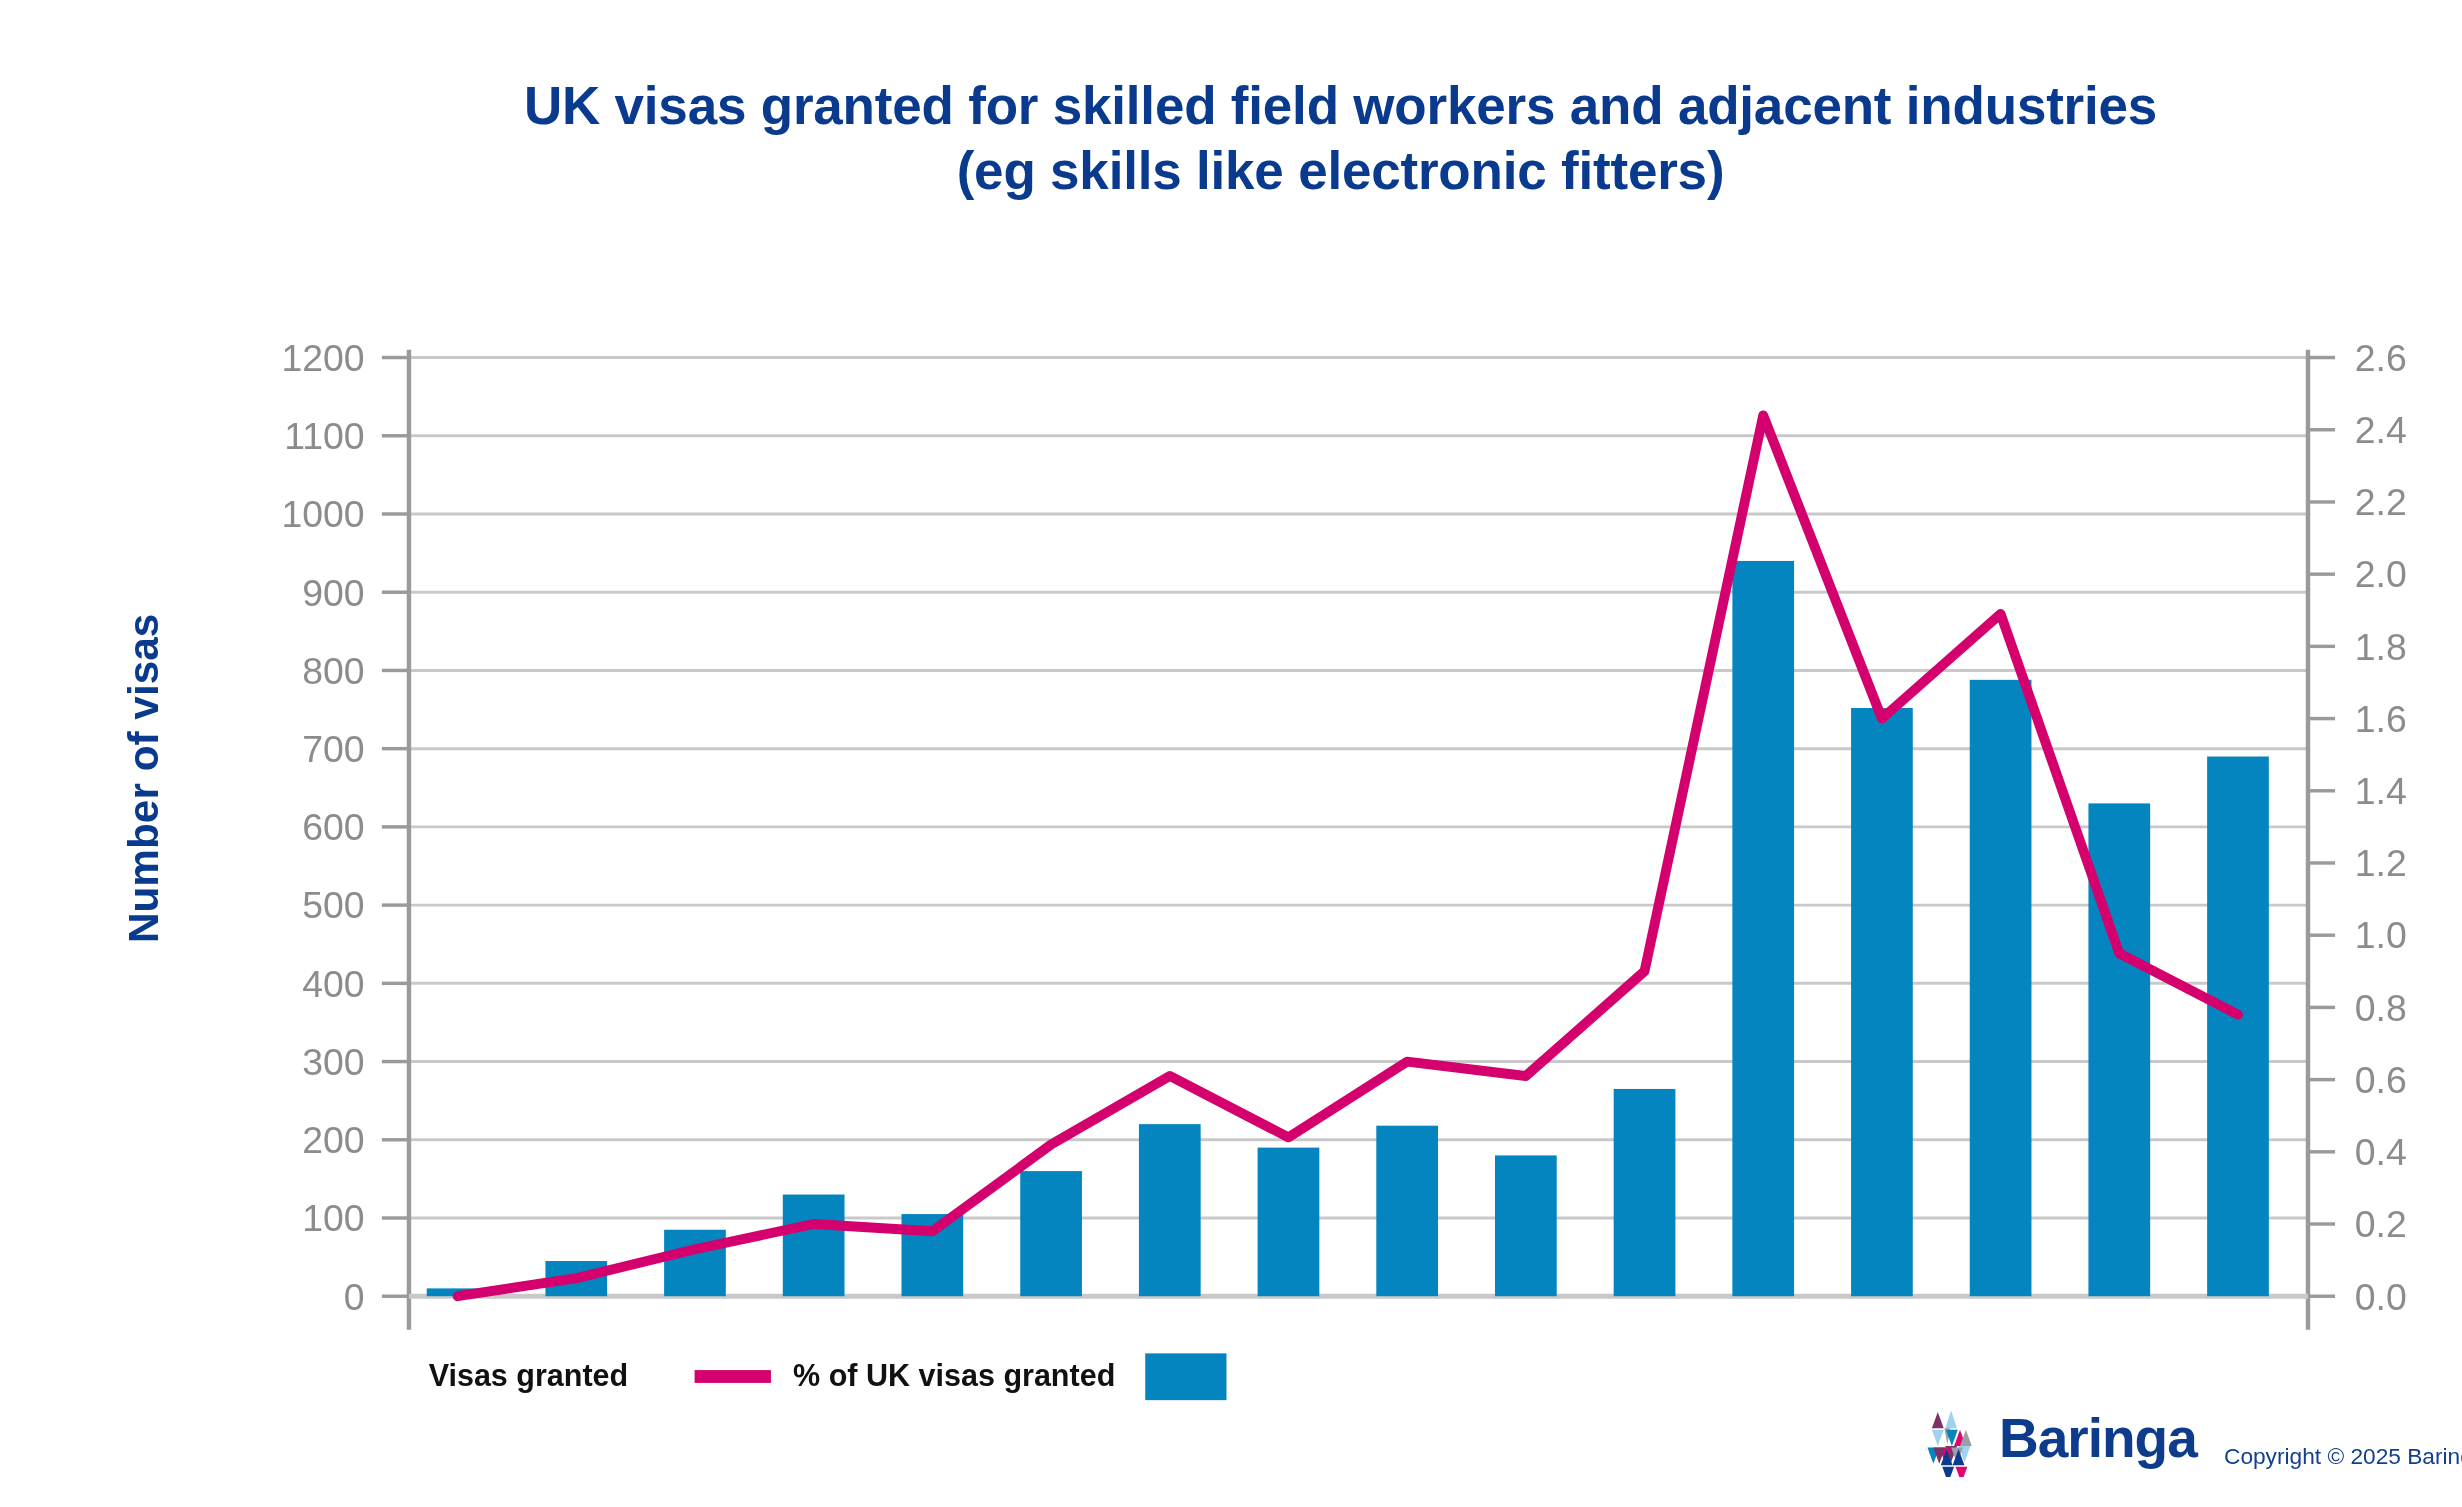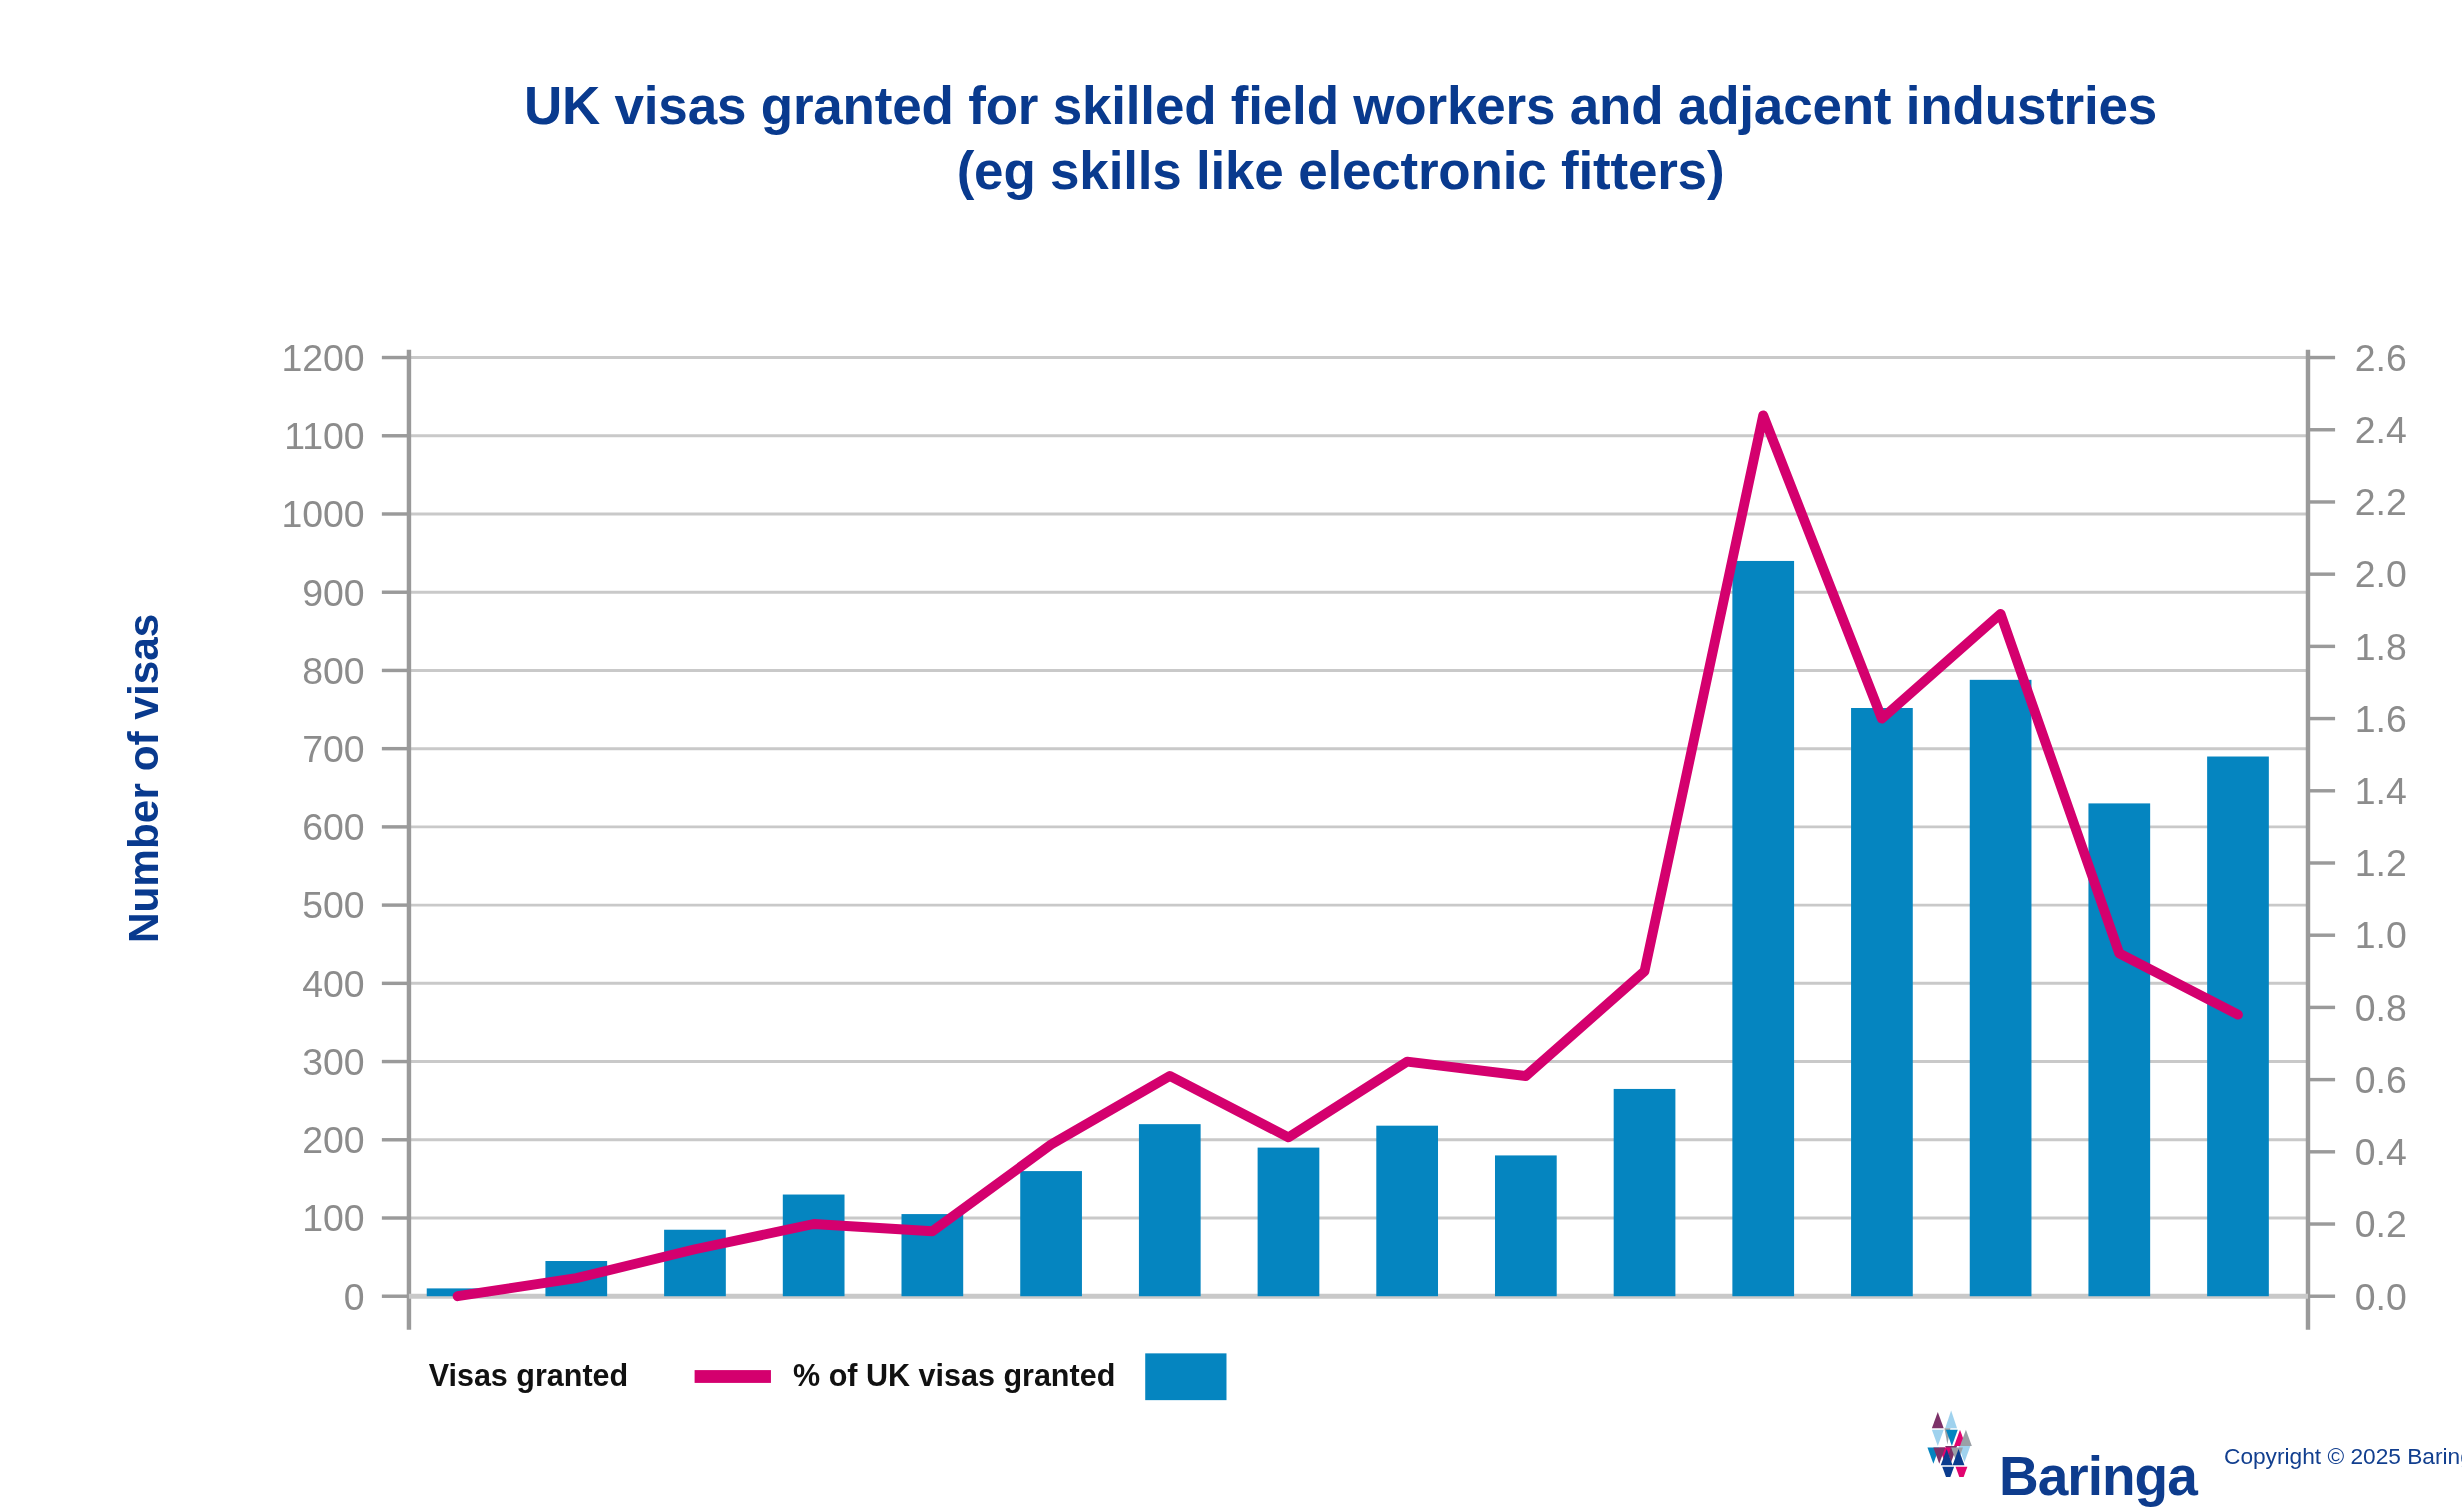--- a/index.html
+++ b/index.html
@@ -70,21 +70,20 @@
   }
   .brand-word {
     position: absolute;
     left: 1999px;
     top: 1406px;
     color: #0E3C8D;
     font-size: 55px;
     font-weight: bold;
     letter-spacing: -1px;
     font-family: "Liberation Sans", sans-serif;
-    margin-top: 38px;
   }
   .brand-mark {
     position: absolute;
     left: 1923px;
     top: 1403px;
     width: 74px;
     height: 74px;
   }
 </style>
 </head>

